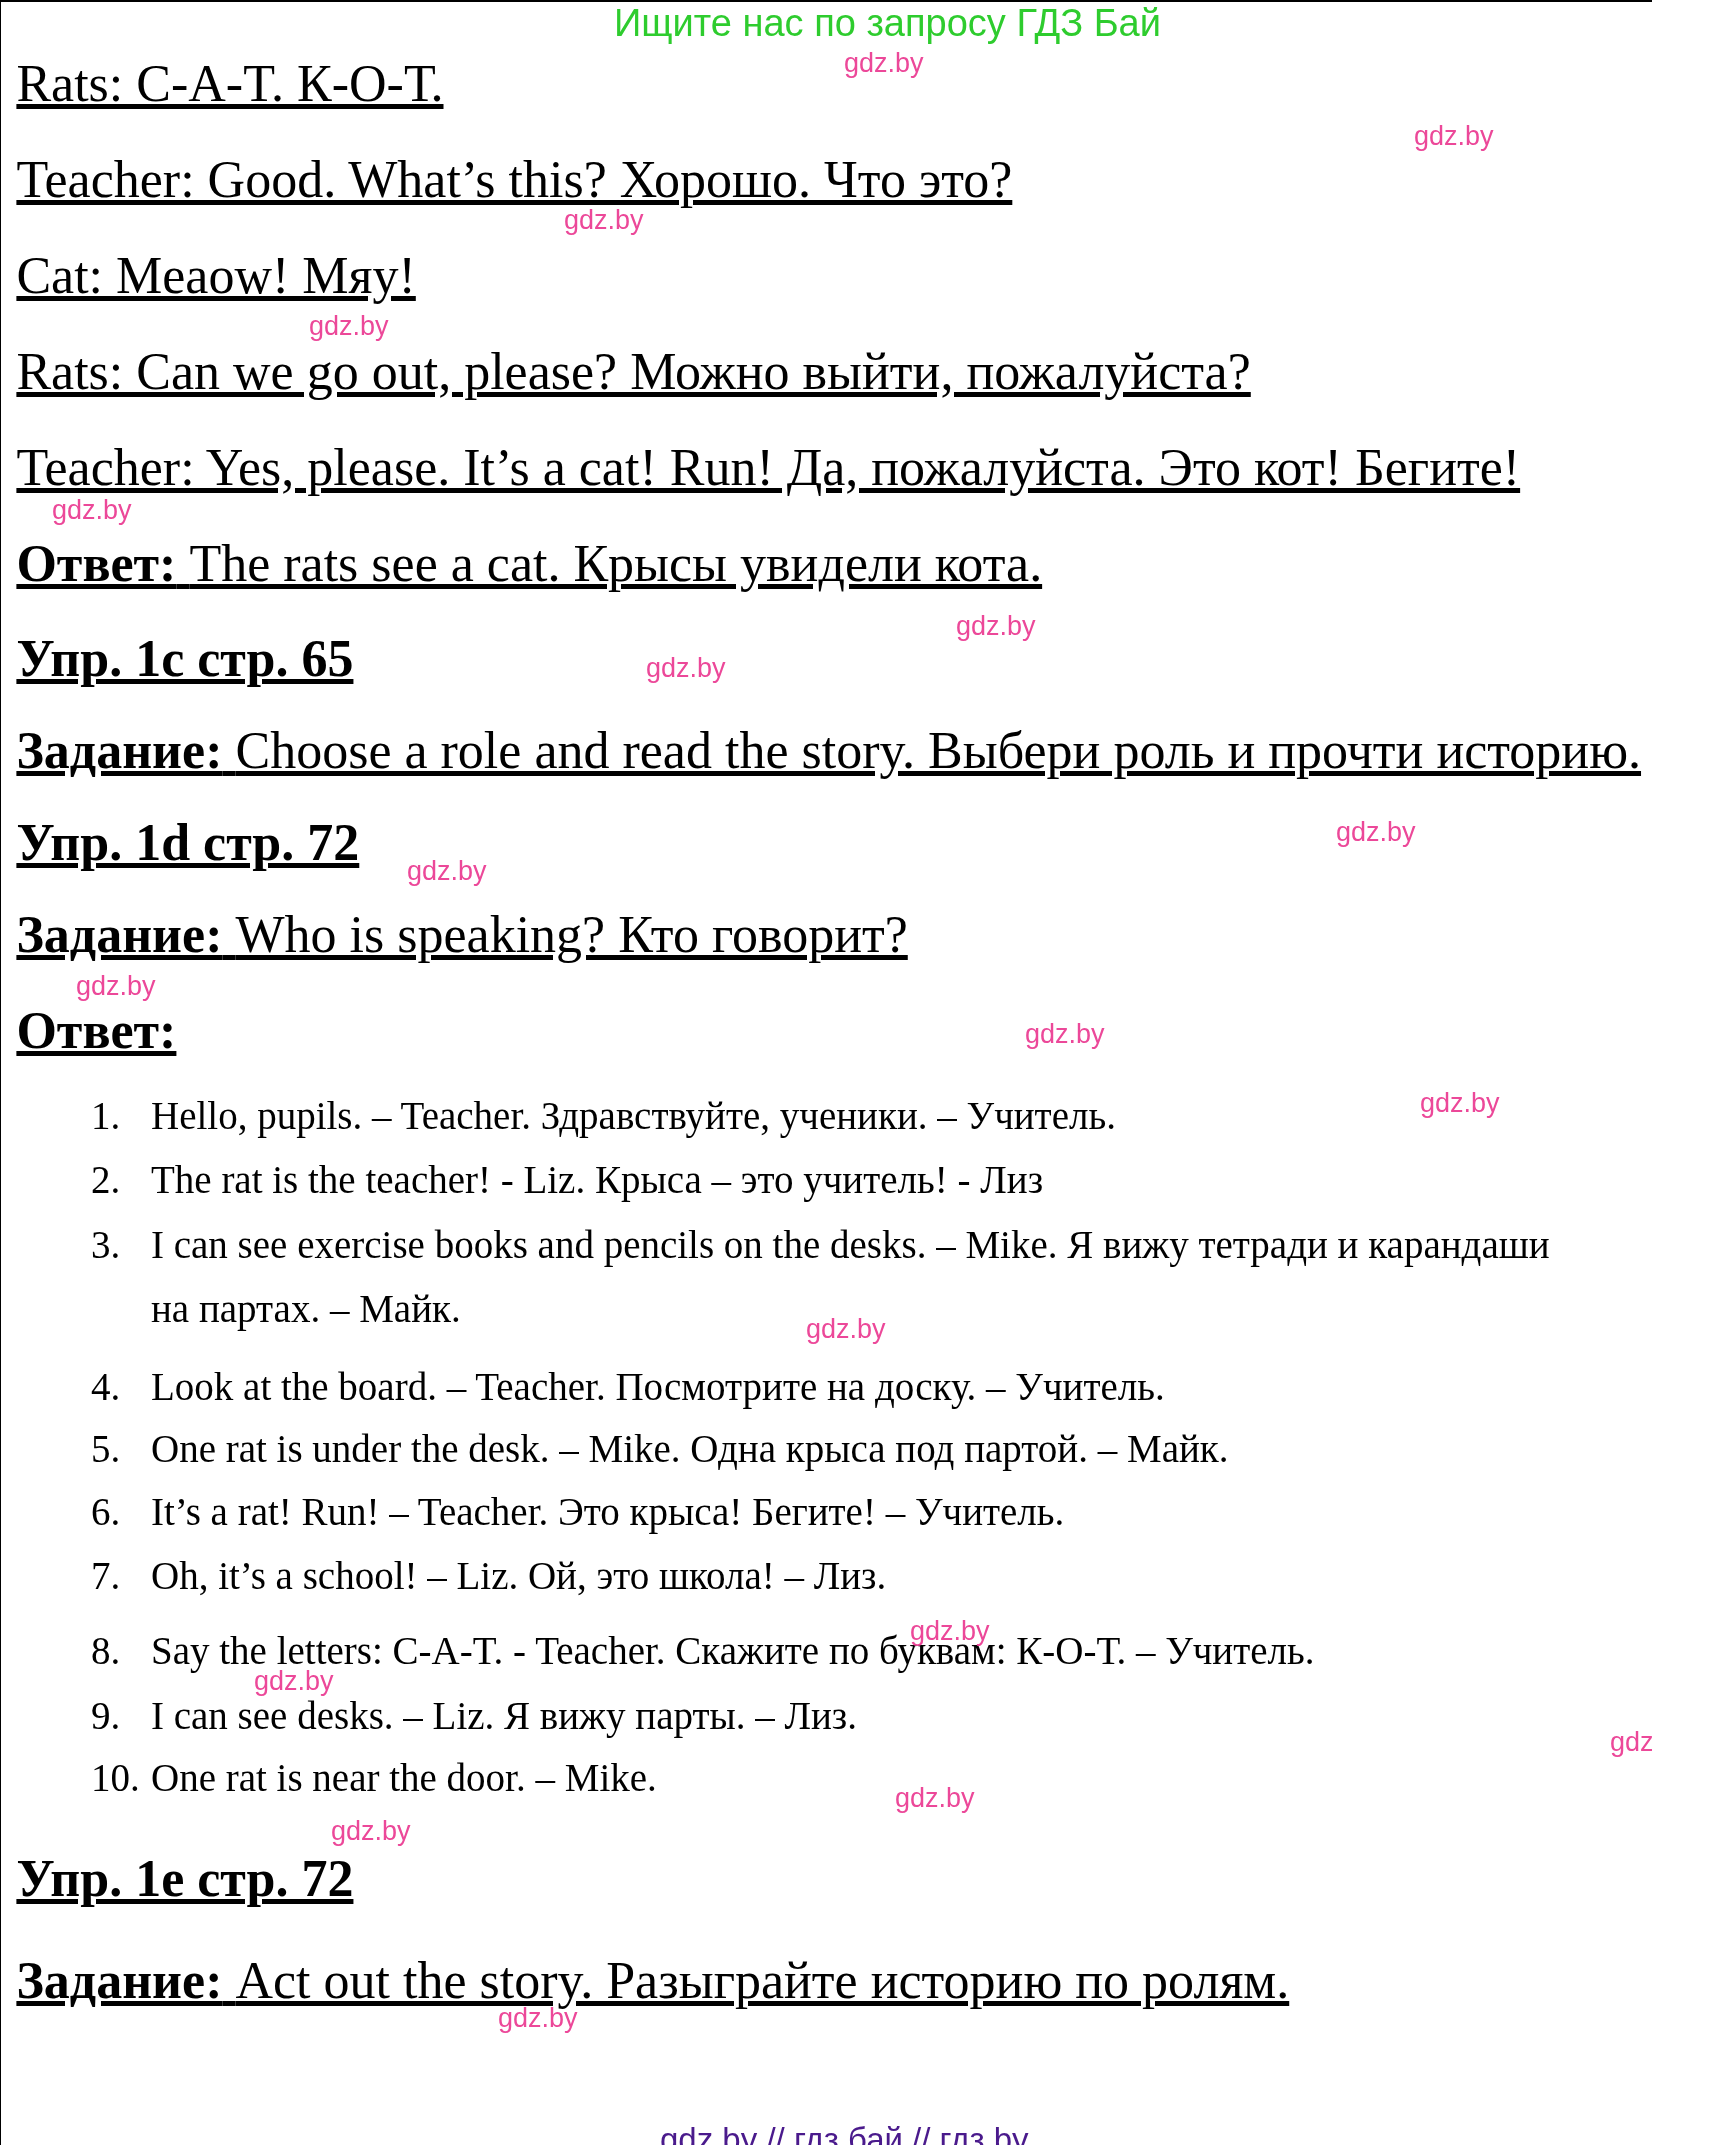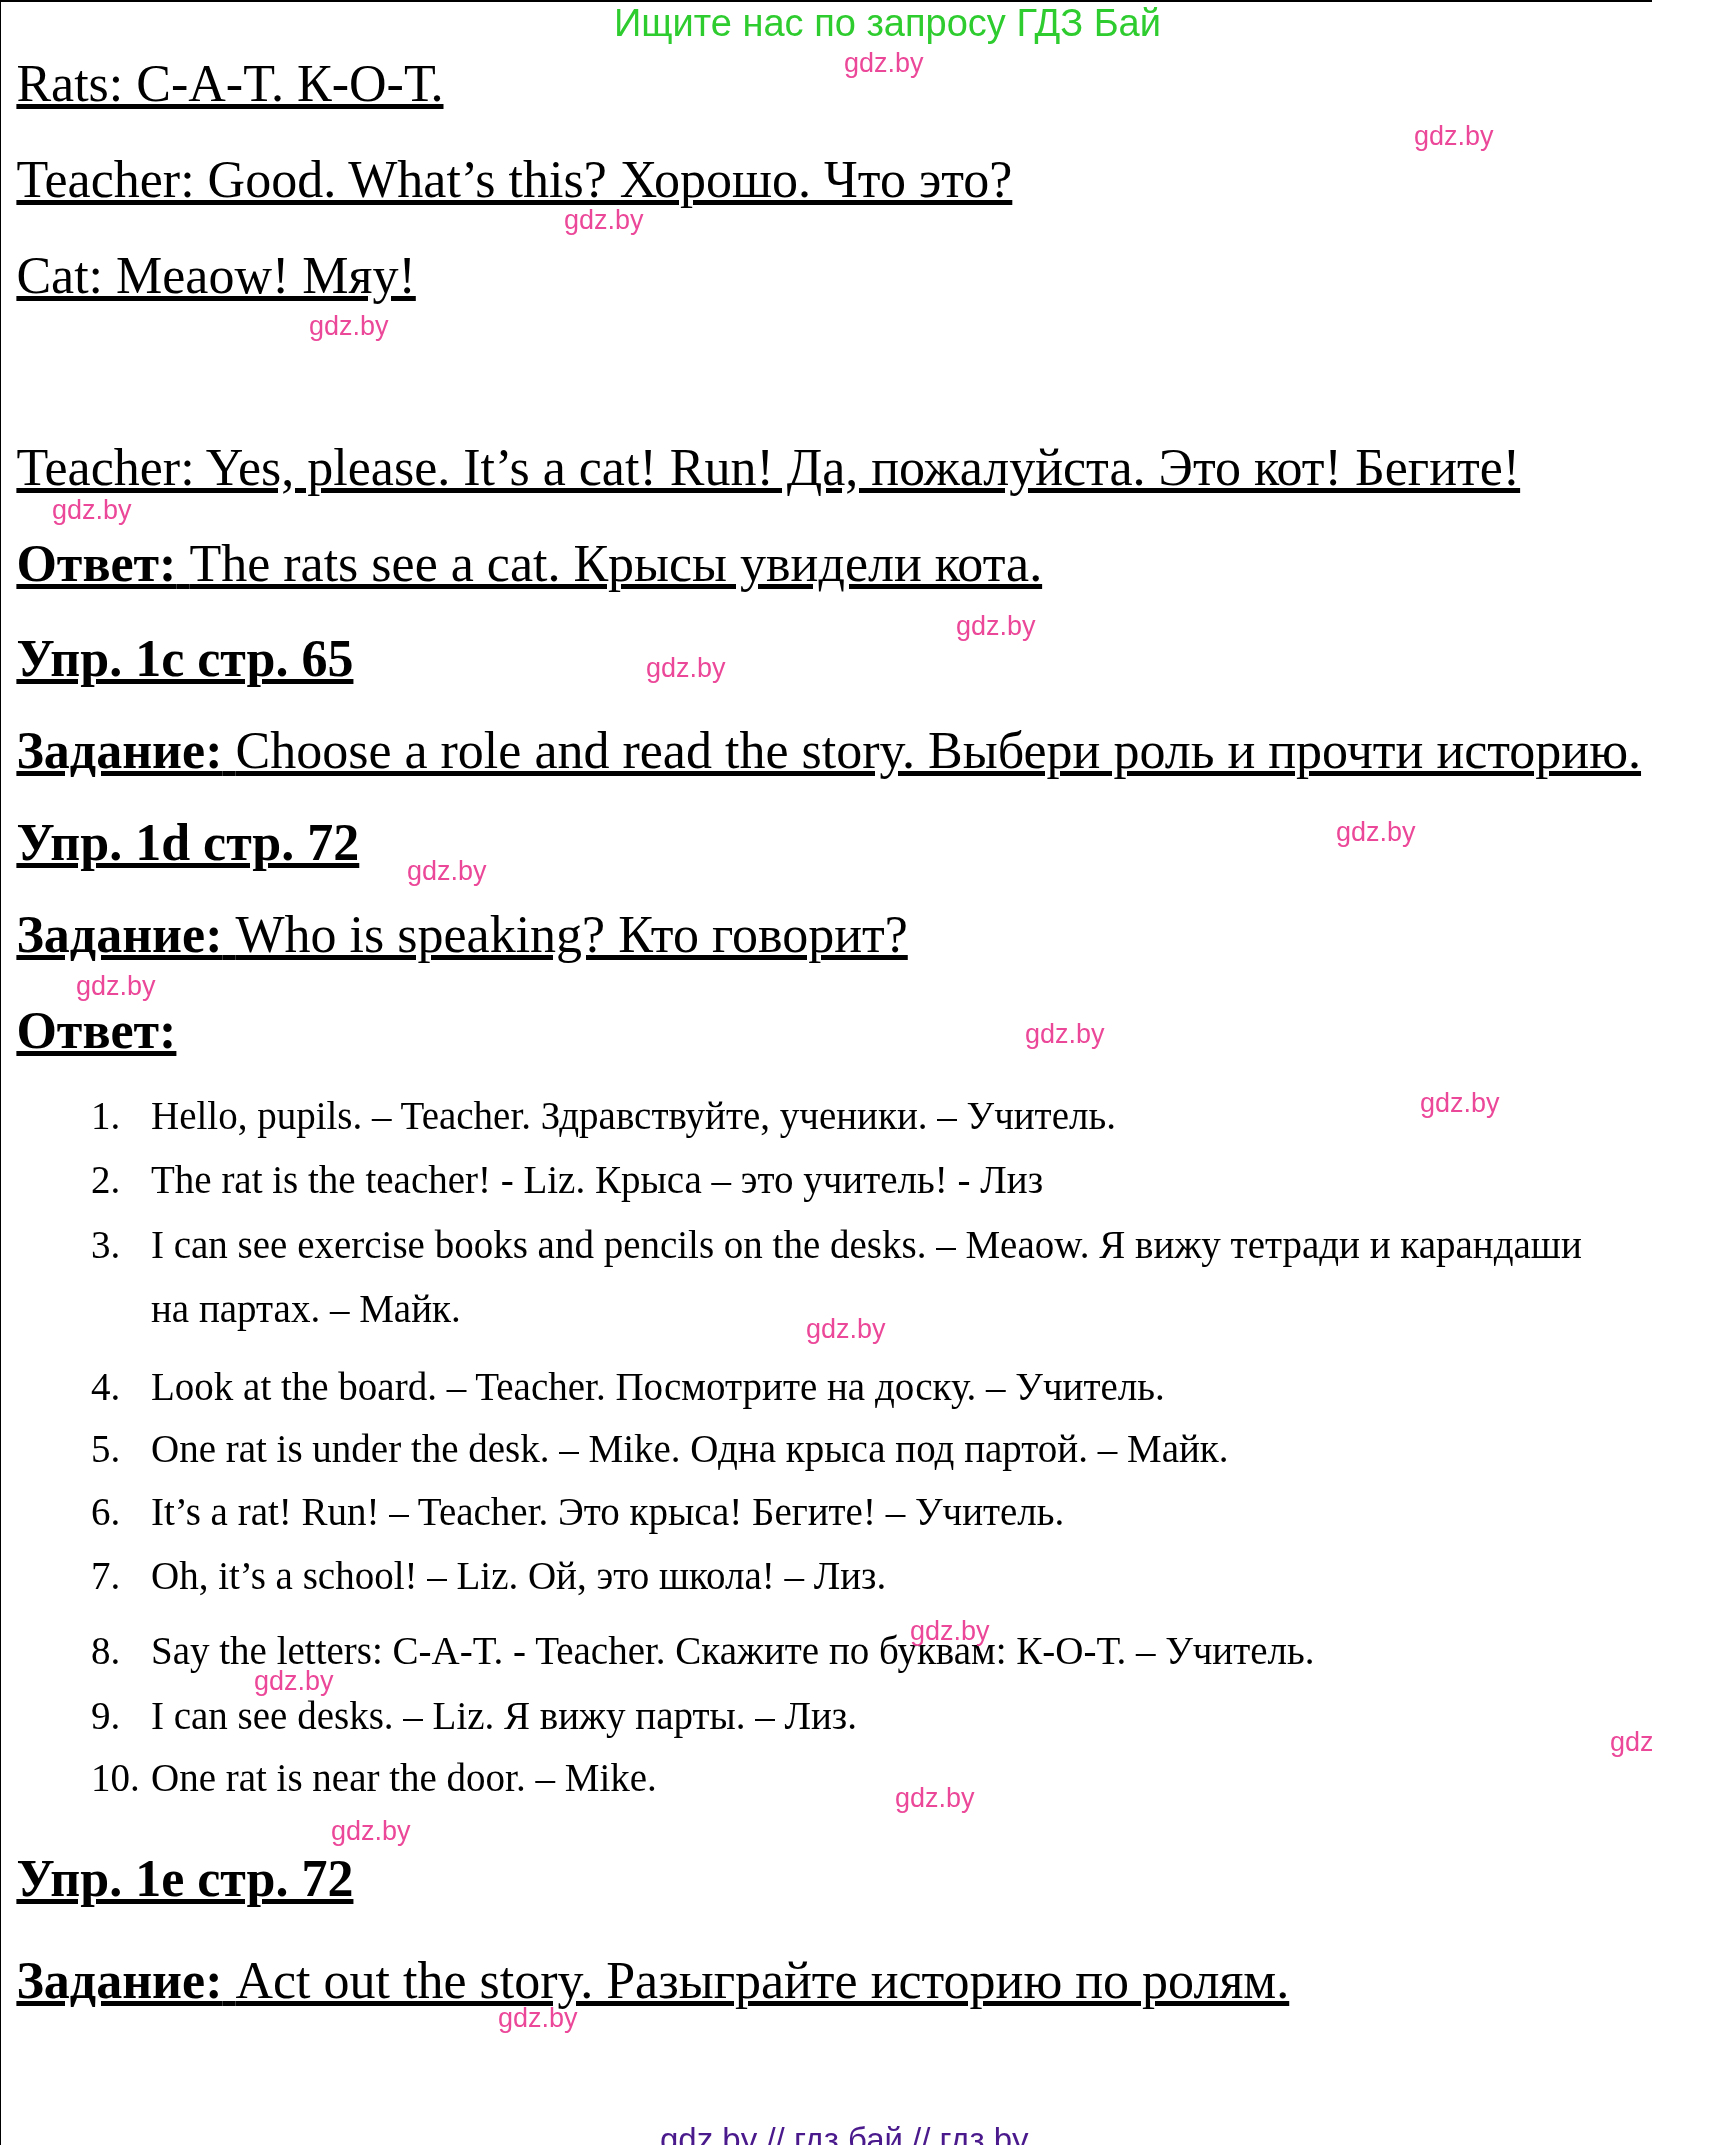--- a/index.html
+++ b/index.html
@@ -46,20 +46,21 @@
 </head>
 <body>
 
 <div class="page">
 
   <div class="promo" style="color: rgb(46, 204, 46);">Ищите нас по запросу ГДЗ Бай</div>
 
   <div class="line" style="top:51px">Rats: C-A-T. К-О-Т.</div>
   <div class="line" style="top:147px">Teacher: Good. What’s this? Хорошо. Что это?</div>
   <div class="line" style="top:243px">Cat: Meaow! Мяу!</div>
+  <div class="line" style="top:339px">Rats: Can we go out, please? Можно выйти, пожалуйста?</div>
   <div class="line" style="top:435px">Teacher: Yes, please. It’s a cat! Run! Да, пожалуйста. Это кот! Бегите!</div>
 
   <div class="line" style="top:531px">
     <b>Ответ:</b>
     <span>The rats see a cat. Крысы увидели кота.</span>
   </div>
 
   <div class="line heading" style="top:626px">Упр. 1c стр. 65</div>
 
   <div class="line" style="top:718px">
@@ -81,21 +82,21 @@
   <div class="list-row" style="top:1082px">
     <span class="num">1.</span>
     <span class="item-text">Hello, pupils. – Teacher. Здравствуйте, ученики. – Учитель.</span>
   </div>
   <div class="list-row" style="top:1146px">
     <span class="num">2.</span>
     <span class="item-text">The rat is the teacher! - Liz. Крыса – это учитель! - Лиз</span>
   </div>
   <div class="list-row" style="top:1211px">
     <span class="num">3.</span>
-    <span class="item-text">I can see exercise books and pencils on the desks. – Meaow. Я вижу тетради и карандаши на партах. – Майк.</span>
+    <span class="item-text">I can see exercise books and pencils on the desks. – Mike. Я вижу тетради и карандаши на партах. – Майк.</span>
   </div>
   <div class="list-row" style="top:1353px">
     <span class="num">4.</span>
     <span class="item-text">Look at the board. – Teacher. Посмотрите на доску. – Учитель.</span>
   </div>
   <div class="list-row" style="top:1415px">
     <span class="num">5.</span>
     <span class="item-text">One rat is under the desk. – Mike. Одна крыса под партой. – Майк.</span>
   </div>
   <div class="list-row" style="top:1478px">

